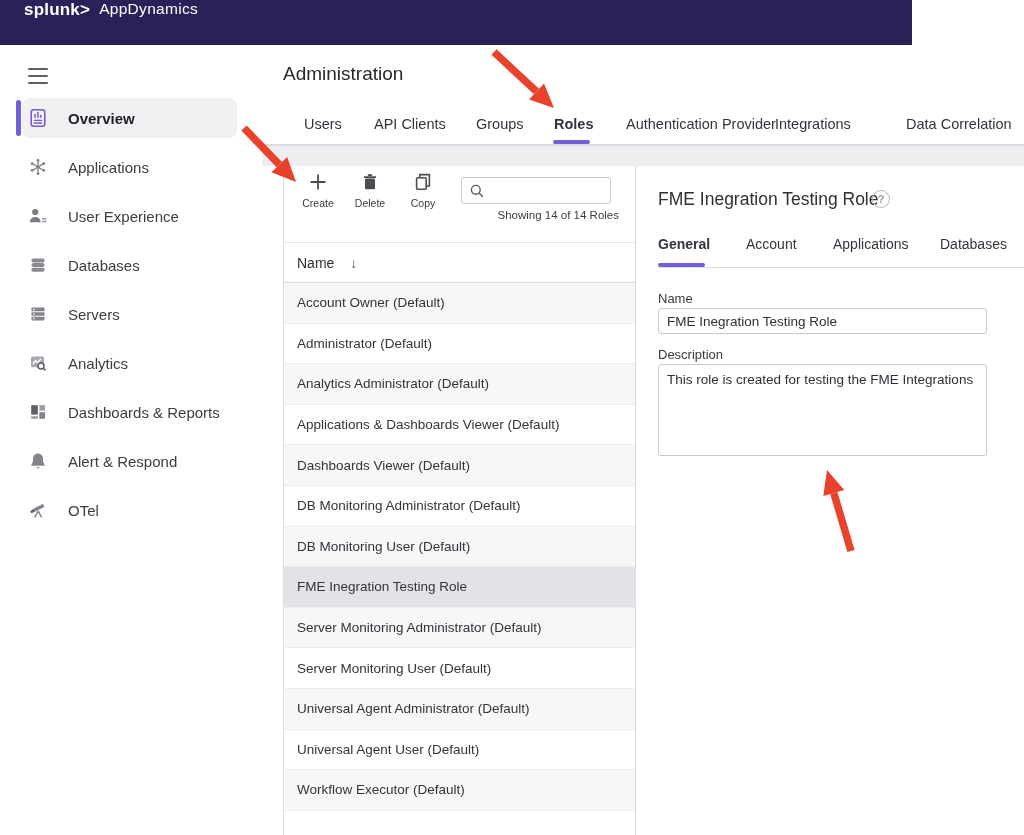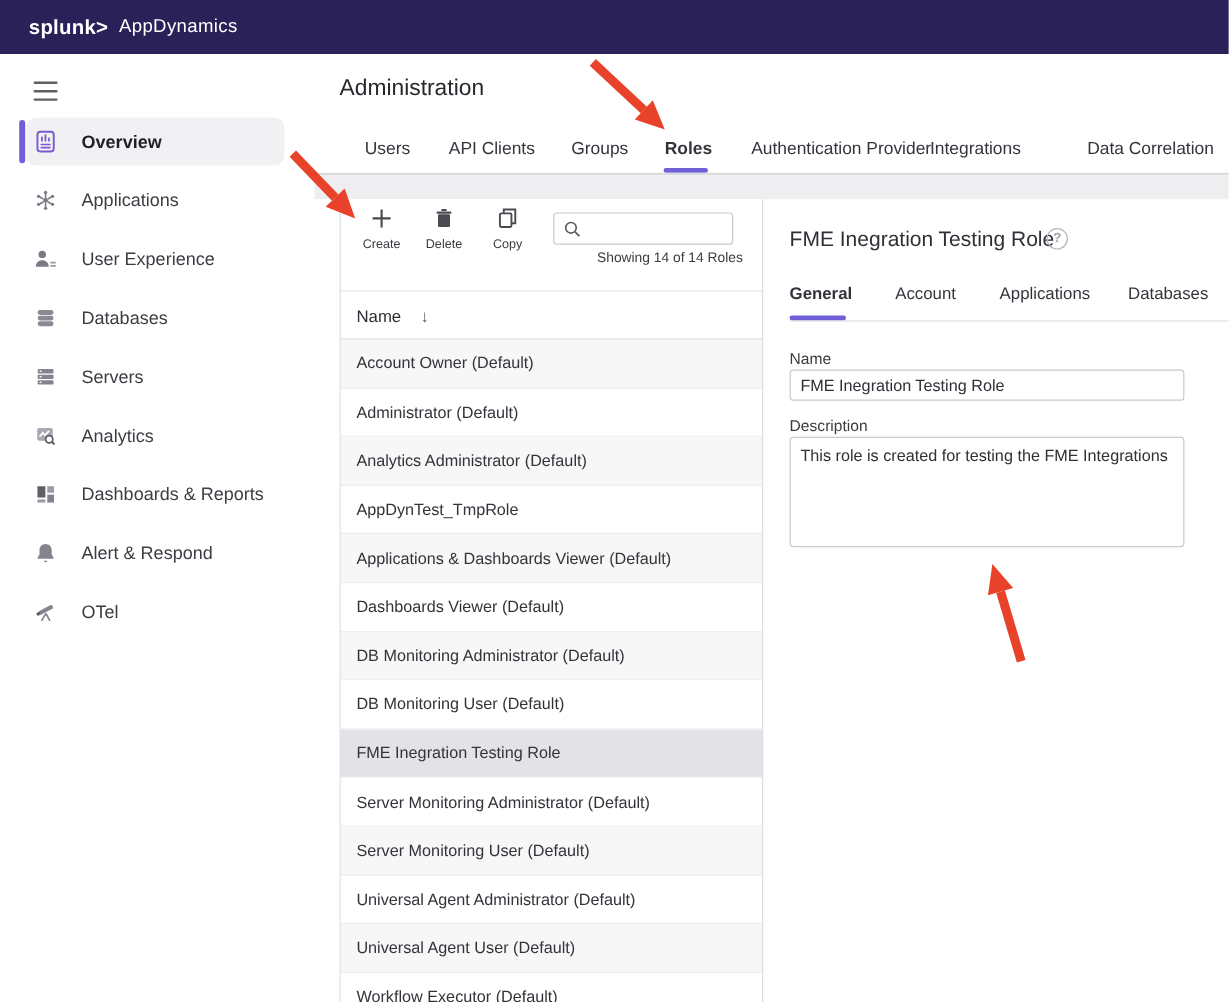--- a/index.html
+++ b/index.html
@@ -7,22 +7,22 @@
     --accent:#6f5fd8;
     --arrow-red:#e8432a;
     --sel-row:#e3e3e7;
   }
   *{box-sizing:border-box;margin:0;padding:0;}
   html,body{width:1024px;height:835px;overflow:hidden;background:#fff;
     font-family:"Liberation Sans","DejaVu Sans",sans-serif;color:#33333a;}
   .stage{position:relative;width:1024px;height:835px;background:#fff;}
 
   
-  .topbar{position:absolute;left:0;top:0;width:1024px;height:45px;background:var(--topbar-bg);
-    display:flex;align-items:center;padding-left:24px;}
+  .topbar{position:absolute;left:0;top:0;width:912px;height:45px;background:var(--topbar-bg);
+    display:flex;align-items:flex-start;padding-left:24px;}
   .brand-bold{color:#fff;font-weight:800;font-size:17px;letter-spacing:.2px;}
   .brand-reg{color:#fff;font-weight:400;font-size:15.5px;margin-left:9px;letter-spacing:.3px;}
 
   
   .sidebar{position:absolute;left:0;top:45px;width:262px;height:764px;background:#fff;}
   .hamburger{position:absolute;left:28px;top:23px;width:20px;height:16px;display:flex;
     flex-direction:column;justify-content:space-between;cursor:pointer;}
   .hamburger div{height:2.4px;background:#5f5f66;border-radius:1px;}
   .nav{position:absolute;left:0;top:53px;width:262px;}
   .nav-item{position:relative;height:40px;margin:0 0 9px 0;display:flex;align-items:center;}
@@ -282,21 +282,20 @@
 
     <div class="thead">
       <span>Name</span>
       <span class="sort-arrow">↓</span>
     </div>
 
     <div>
       <div class="trow">Account Owner (Default)</div>
       <div class="trow">Administrator (Default)</div>
       <div class="trow">Analytics Administrator (Default)</div>
-      <div class="trow">AppDynTest_TmpRole</div>
       <div class="trow">Applications &amp; Dashboards Viewer (Default)</div>
       <div class="trow">Dashboards Viewer (Default)</div>
       <div class="trow">DB Monitoring Administrator (Default)</div>
       <div class="trow">DB Monitoring User (Default)</div>
       <div class="trow sel">FME Inegration Testing Role</div>
       <div class="trow">Server Monitoring Administrator (Default)</div>
       <div class="trow">Server Monitoring User (Default)</div>
       <div class="trow">Universal Agent Administrator (Default)</div>
       <div class="trow">Universal Agent User (Default)</div>
       <div class="trow">Workflow Executor (Default)</div>

